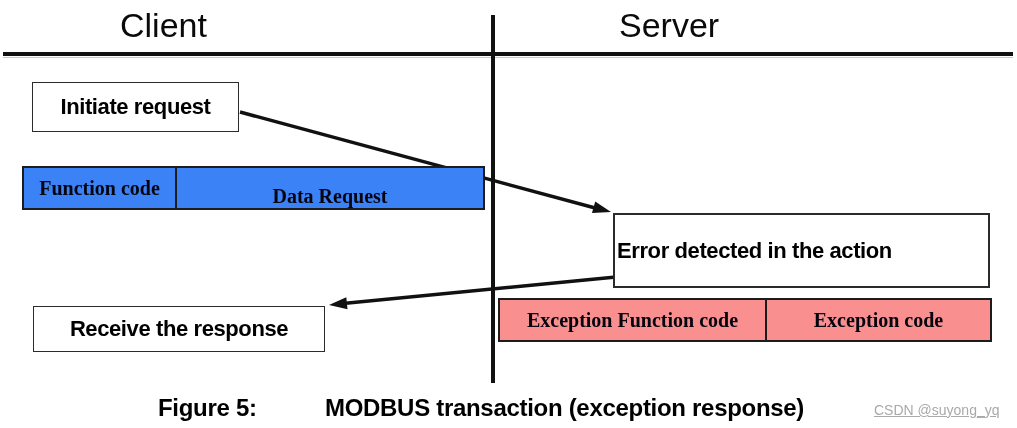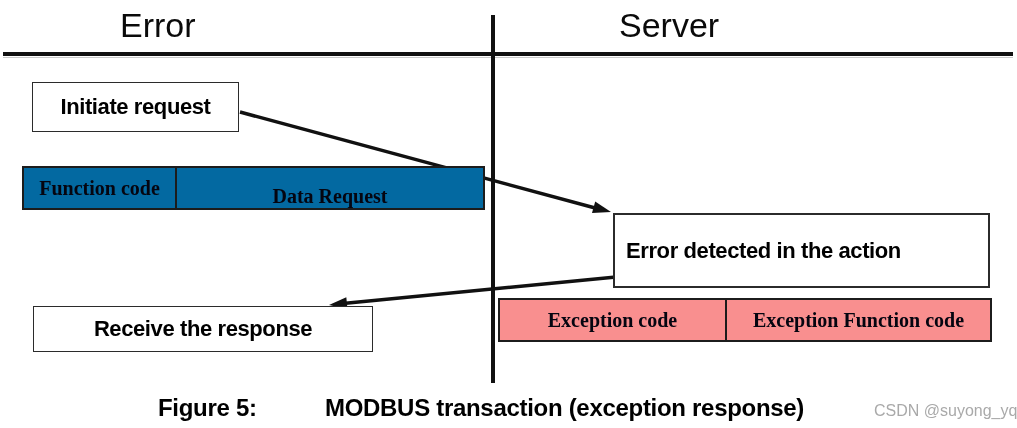--- a/index.html
+++ b/index.html
@@ -15,43 +15,43 @@
   .rule-h-shadow{left:3px;top:57px;width:1010px;height:1px;background:#c9c9c9;}
   .rule-v{left:491px;top:15px;width:4px;height:368px;background:#111;}
   .flow-box{
     background:#ffffff;border:2px solid #2b2b2b;box-sizing:border-box;
     display:flex;align-items:center;justify-content:center;
     font-weight:700;font-size:22px;letter-spacing:-0.4px;white-space:nowrap;
     z-index:3;
   }
   .flow-box.multiline{
     flex-direction:column;align-items:flex-start;justify-content:center;
-    padding-left:11px;line-height:30px;
+    padding-left:2px;line-height:30px;
   }
   .frame{
     border:2px solid #1c1c1c;box-sizing:border-box;display:flex;z-index:3;
   }
   .frame .cell{
     display:flex;align-items:center;justify-content:center;box-sizing:border-box;
     font-family:"Liberation Serif", serif;font-weight:700;font-size:20px;
     color:#050510;white-space:nowrap;
   }
   .frame .cell + .cell{border-left:2px solid #1c1c1c;}
   #arrows{position:absolute;left:0;top:0;z-index:2;}
   .caption-text{font-size:24px;font-weight:700;letter-spacing:-0.3px;white-space:nowrap;}
   .watermark{
-    font-size:16px;font-weight:400;color:#a9a9a9;letter-spacing:0px;white-space:nowrap;z-index:4;
+    font-size:14px;font-weight:400;color:#a9a9a9;letter-spacing:0px;white-space:nowrap;z-index:4;text-decoration:underline;
   }
 </style>
 </head>
 <body>
 
 <div id="canvas">
 
-  <div class="abs heading" style="left:120px;top:6px;">Error</div>
+  <div class="abs heading" style="left:120px;top:6px;">Client</div>
   <div class="abs heading" style="left:619px;top:6px;text-align:right;">Server</div>
 
   <div class="abs rule-h"></div>
   <div class="abs rule-h-shadow"></div>
   <div class="abs rule-v"></div>
 
   <svg id="arrows" width="1017" height="428" viewBox="0 0 1017 428">
     <g>
       <line x1="240" y1="112" x2="597" y2="208.5" stroke="#111" stroke-width="3.5"></line>
       <polygon points="611,212 592,213.1 595.2,201.5" fill="#111"></polygon>
@@ -59,43 +59,43 @@
     <g>
       <line x1="616" y1="277" x2="343" y2="303.6" stroke="#111" stroke-width="3.5"></line>
       <polygon points="329,305 346.3,297.3 347.5,309.3" fill="#111"></polygon>
     </g>
   </svg>
 
   <div class="abs flow-box" style="left:32px;top:82px;width:207px;height:50px;border-width:1.5px;">
     <span>Initiate request</span>
   </div>
 
-  <div class="abs frame" style="left: 22px; top: 166px; width: 463px; height: 44px; background-color: #0369a1;">
+  <div class="abs frame" style="left: 22px; top: 166px; width: 463px; height: 44px; background-color: #3b82f6;">
     <div class="cell" style="width:151px;">
       <span>Function code</span>
     </div>
     <div class="cell" style="flex:1;align-items:flex-end;">
       <span>Data Request</span>
     </div>
   </div>
 
   <div class="abs flow-box multiline" style="left:613px;top:213px;width:377px;height:75px;">
     <span>Error detected in the action</span>
   </div>
 
   <div class="abs frame" style="left: 498px; top: 298px; width: 494px; height: 44px; background-color: rgb(249, 143, 143);">
+    <div class="cell" style="width:265px;">
+      <span>Exception Function code</span>
+    </div>
     <div class="cell" style="flex:1;">
       <span>Exception code</span>
     </div>
-    <div class="cell" style="width:265px;">
-      <span>Exception Function code</span>
-    </div>
   </div>
 
-  <div class="abs flow-box" style="left:33px;top:306px;width:340px;height:46px;border-width:1.5px;">
+  <div class="abs flow-box" style="left:33px;top:306px;width:292px;height:46px;border-width:1.5px;">
     <span>Receive the response</span>
   </div>
 
   <div>
     <span class="abs caption-text" style="left:158px;top:394px;">Figure 5:</span>
     <span class="abs caption-text" style="left:325px;top:394px;">MODBUS transaction (exception response)</span>
   </div>
 
   <div class="abs watermark" style="left:874px;top:402px;">CSDN @suyong_yq</div>
 

